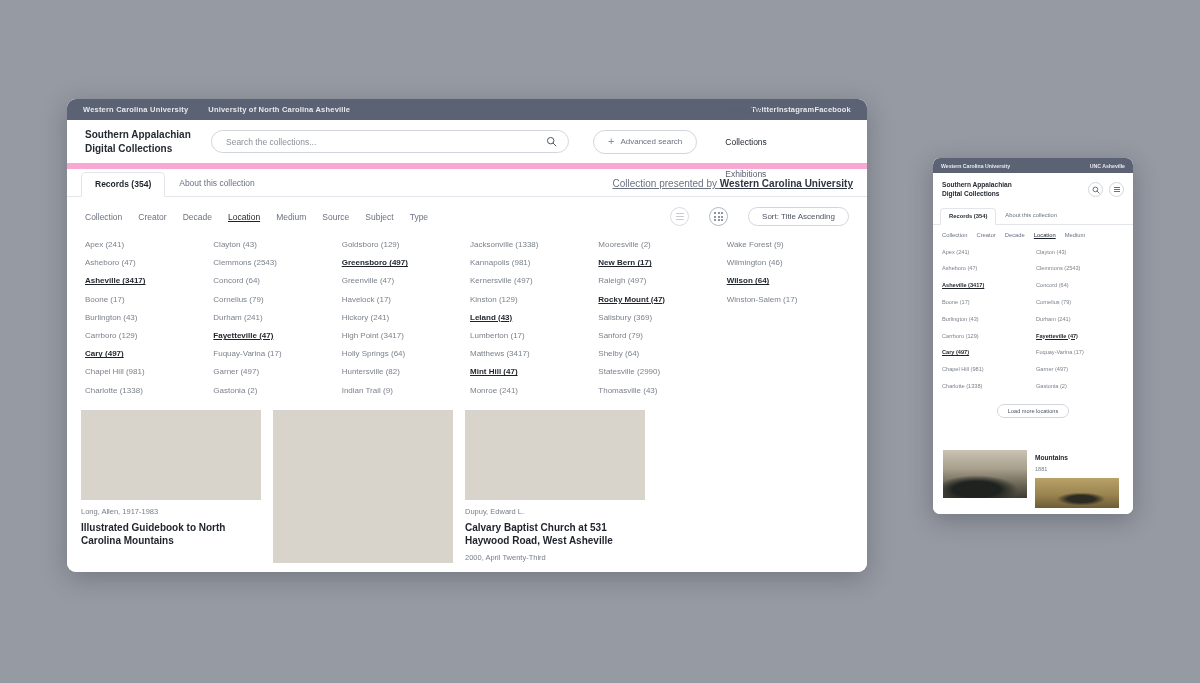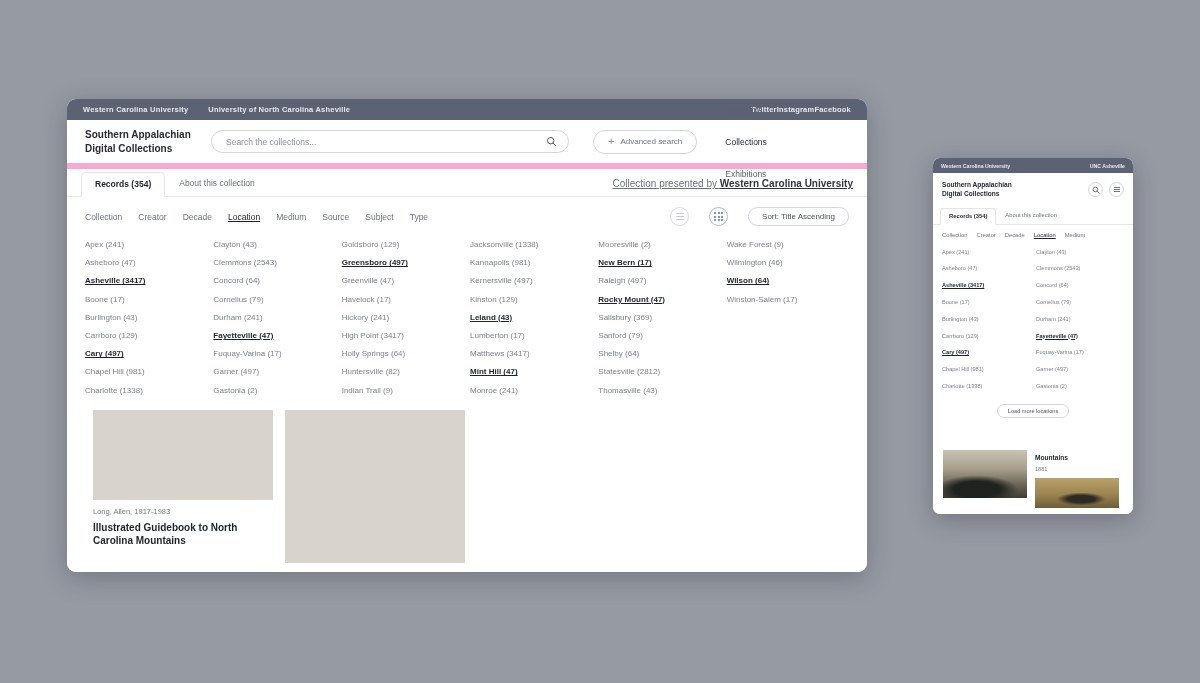--- a/index.html
+++ b/index.html
@@ -108,21 +108,21 @@
   .fcol { display: flex; flex-direction: column; gap: 0; }
   .fitem {
     font-size: 8px; color: #7c828c; line-height: 1;
     padding: 5.1px 0; white-space: nowrap;
   }
   .fitem.on { color: #1e232b; font-weight: bold; text-decoration: underline; }
 
   
   .results {
     position: absolute; left: 0; right: 0; top: 296px; bottom: 0;
-    display: flex; gap: 12px; padding: 0 26px;
+    display: flex; gap: 12px; padding: 0 14px;
     background: #fff; overflow: hidden;
   }
   .card { width: 180px; flex: none; }
   .card .thumb { width: 100%; height: 105px; background: #d8d4cc; overflow: hidden; position: relative; }
   .card .meta { padding: 7px 0 0; }
   .card .creator { font-size: 7.5px; color: #787f89; margin-bottom: 5px; }
   .card .title { font-size: 10px; font-weight: bold; color: #1e232b; line-height: 1.3; }
   .card .date { font-size: 7.5px; color: #787f89; margin-top: 6px; }
   .card.tall .thumb { height: 168px; }
 
@@ -232,20 +232,28 @@
     <div class="results">
       <div class="card">
         <div class="thumb ph-letter"></div>
         <div class="meta">
           <div class="creator">Long, Allen, 1917-1983</div>
           <div class="title">Illustrated Guidebook to North Carolina Mountains</div>
         </div>
       </div>
       <div class="card tall">
         <div class="thumb ph-cliff"></div>
+      </div>
+      <div class="card">
+        <div class="thumb ph-flower"></div>
+        <div class="meta">
+          <div class="creator">Dupuy, Edward L.</div>
+          <div class="title">Calvary Baptist Church at 531 Haywood Road, West Asheville</div>
+          <div class="date">2000, April Twenty-Third</div>
+        </div>
       </div>
     </div>
 
     <div style="position:relative;background:#fff;">
       <div class="topbar">
         <a href="#">Western Carolina University</a>
         <a href="#">University of North Carolina Asheville</a>
         <span class="spacer"></span>
         <span class="social">
           <a href="#">Twitter</a>
@@ -364,21 +372,21 @@
           <span class="fitem">Monroe (241)</span>
         </div>
         <div class="fcol">
           <span class="fitem">Mooresville (2)</span>
           <span class="fitem on">New Bern (17)</span>
           <span class="fitem">Raleigh (497)</span>
           <span class="fitem on">Rocky Mount (47)</span>
           <span class="fitem">Salisbury (369)</span>
           <span class="fitem">Sanford (79)</span>
           <span class="fitem">Shelby (64)</span>
-          <span class="fitem">Statesville (2812)</span>
+          <span class="fitem">Statesville (2990)</span>
           <span class="fitem">Thomasville (43)</span>
         </div>
         <div class="fcol">
           <span class="fitem">Wake Forest (9)</span>
           <span class="fitem">Wilmington (46)</span>
           <span class="fitem on">Wilson (64)</span>
           <span class="fitem">Winston-Salem (17)</span>
         </div>
       </div>
     </div>

